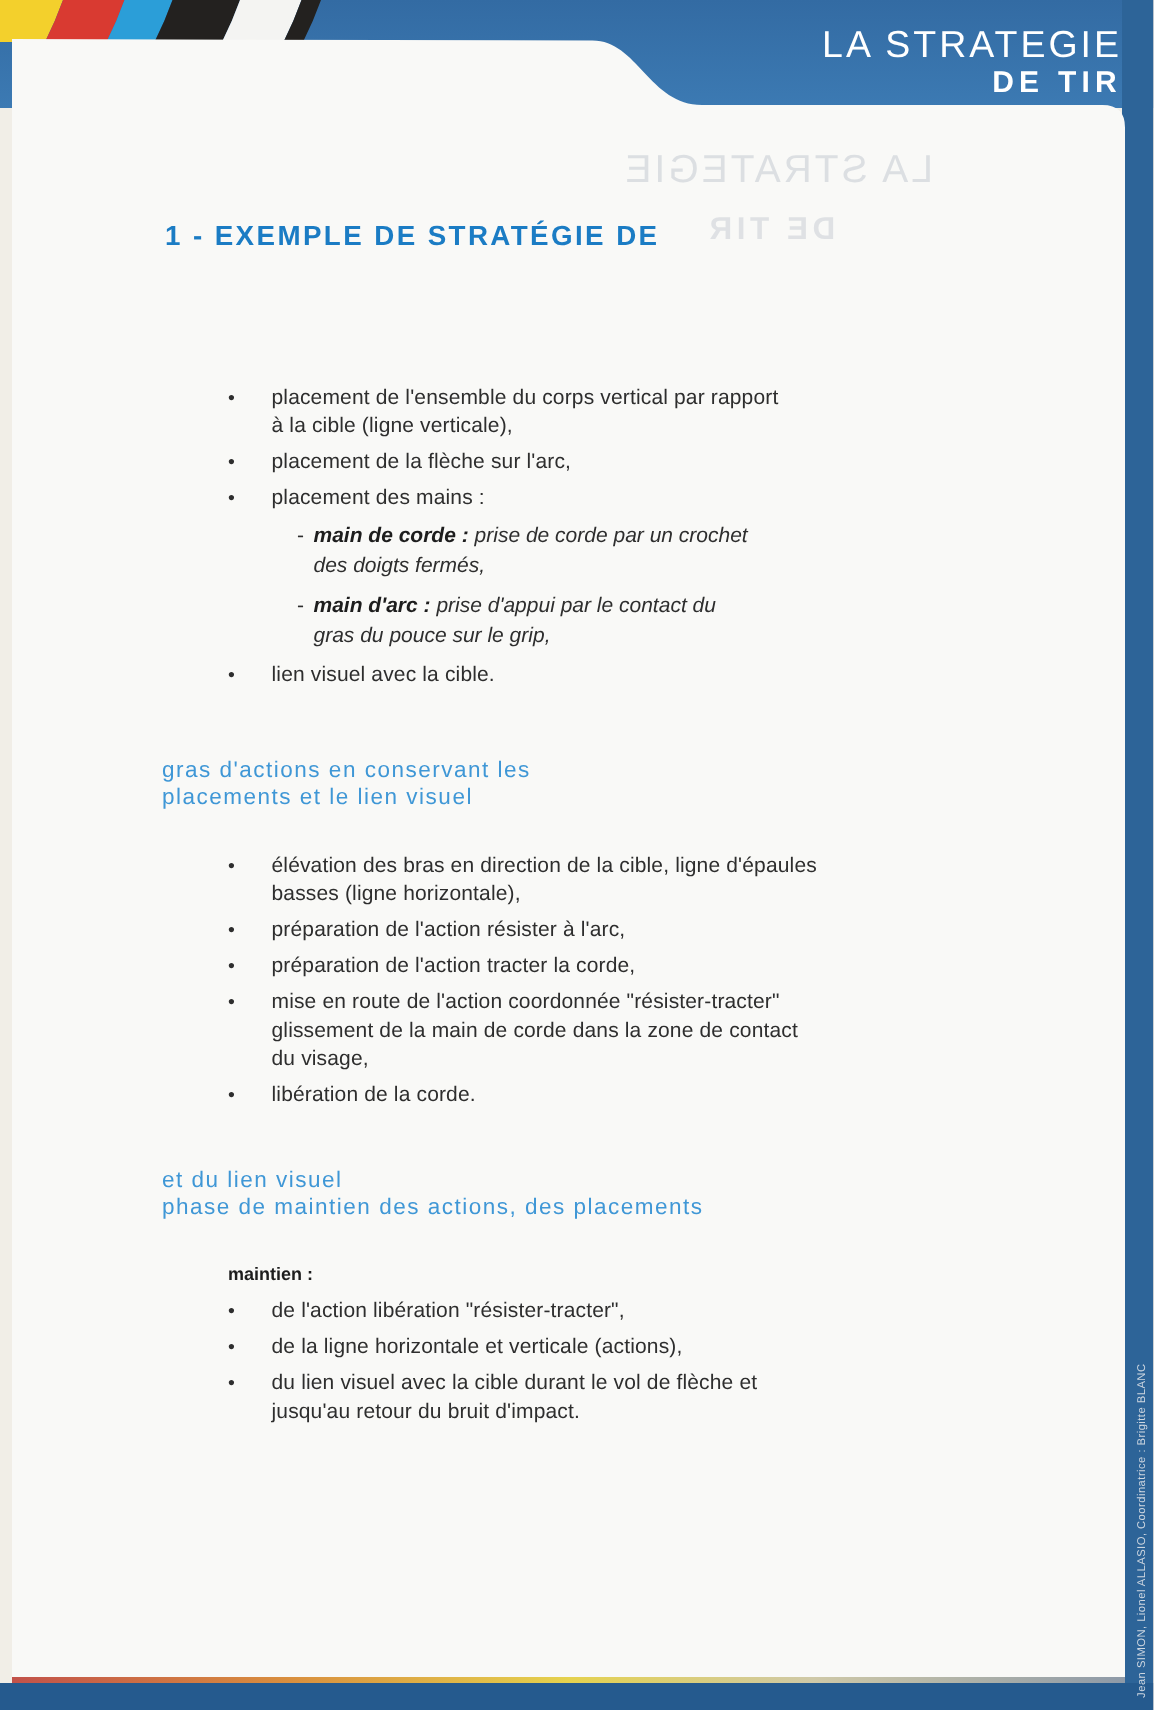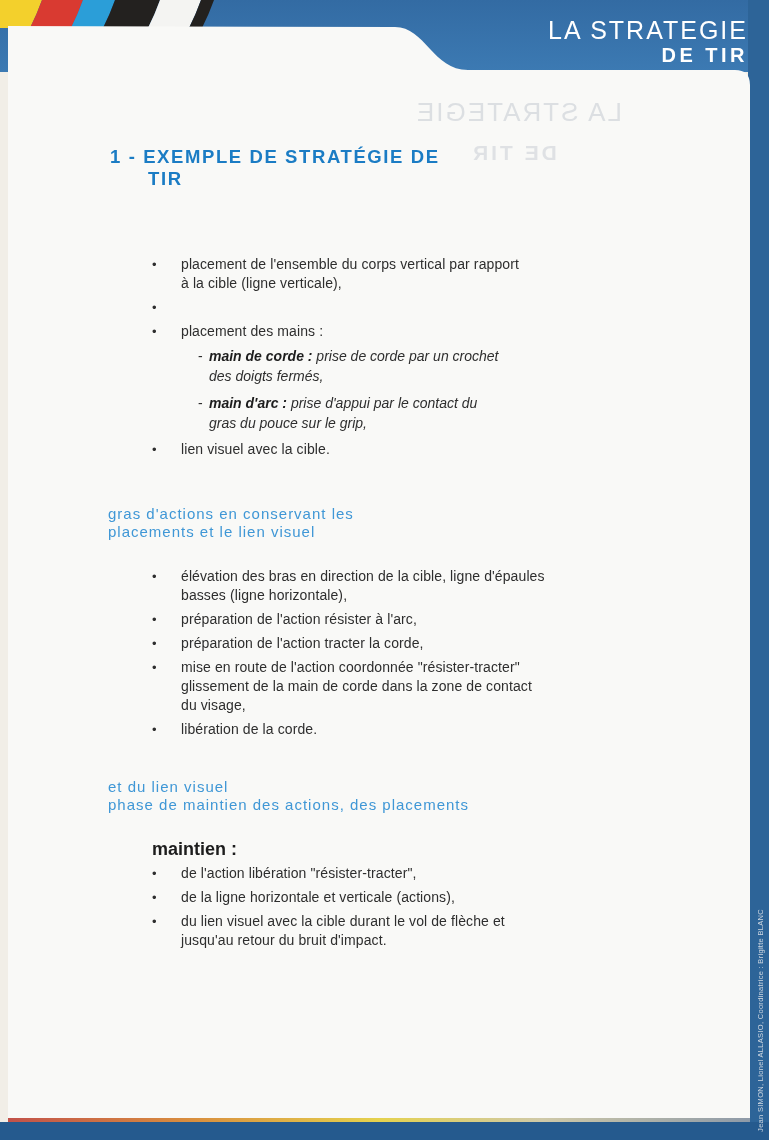--- a/index.html
+++ b/index.html
@@ -28,21 +28,21 @@
   .section{position:absolute;left:108px;width:560px;color:#2e2e2e;}
   .sec-heading{color:#3f97d6;font-size:15px;letter-spacing:1px;line-height:18px;}
   .items{margin-left:44px;}
   .b-item{display:flex;margin-bottom:5px;}
   .b-marker{width:13px;flex:0 0 13px;font-size:13px;line-height:19px;color:#2e2e2e;}
   .b-text{font-size:14px;line-height:19px;letter-spacing:.1px;margin-left:16px;}
   .d-item{display:flex;margin:3px 0 7px 46px;}
   .d-marker{width:11px;flex:0 0 11px;font-size:14px;line-height:20px;}
   .d-text{font-size:14px;line-height:20px;font-style:italic;}
   .d-lead{font-weight:bold;color:#1d1d1d;}
-  .intro{font-weight:bold;font-size:18px;line-height:19px;margin:0 0 5px 0;color:#1d1d1d;}
+  .intro{font-weight:bold;font-size:12px;line-height:19px;margin:0 0 5px 0;color:#1d1d1d;}
 
   
   .credits{position:absolute;right:4px;bottom:8px;writing-mode:vertical-rl;
     transform:rotate(180deg);font-size:7.5px;letter-spacing:.3px;color:#cdd6e0;
     white-space:nowrap;}
 </style>
 </head>
 <body>
 
 <div class="canvas">
@@ -87,31 +87,31 @@
   <div class="hdr">
     <div class="hdr1">LA STRATEGIE</div>
     <div class="hdr2">DE TIR</div>
   </div>
 
   <div class="ghost g1">LA STRATEGIE</div>
   <div class="ghost g2">DE TIR</div>
 
   <div class="doc-title">
     <div class="t1">1 - EXEMPLE DE STRATÉGIE DE</div>
-    <div class="t2">TIR</div>
   </div>
 
   <div class="section" style="top:243px">
     <div class="items" style="margin-top:12px">
       <div class="b-item">
         <span class="b-marker">•</span>
         <div class="b-text">placement de l'ensemble du corps vertical par rapport<br>à la cible (ligne verticale),</div>
       </div>
       <div class="b-item">
         <span class="b-marker">•</span>
+        <div class="b-text">placement de  la flèche sur l'arc,</div>
       </div>
       <div class="b-item">
         <span class="b-marker">•</span>
         <div class="b-text">placement des mains :</div>
       </div>
       <div class="d-item">
         <span class="d-marker">-</span>
         <div class="d-text">
           <span class="d-lead">main de corde :</span>
           <span>prise de corde par un crochet<br>des doigts fermés,</span>

